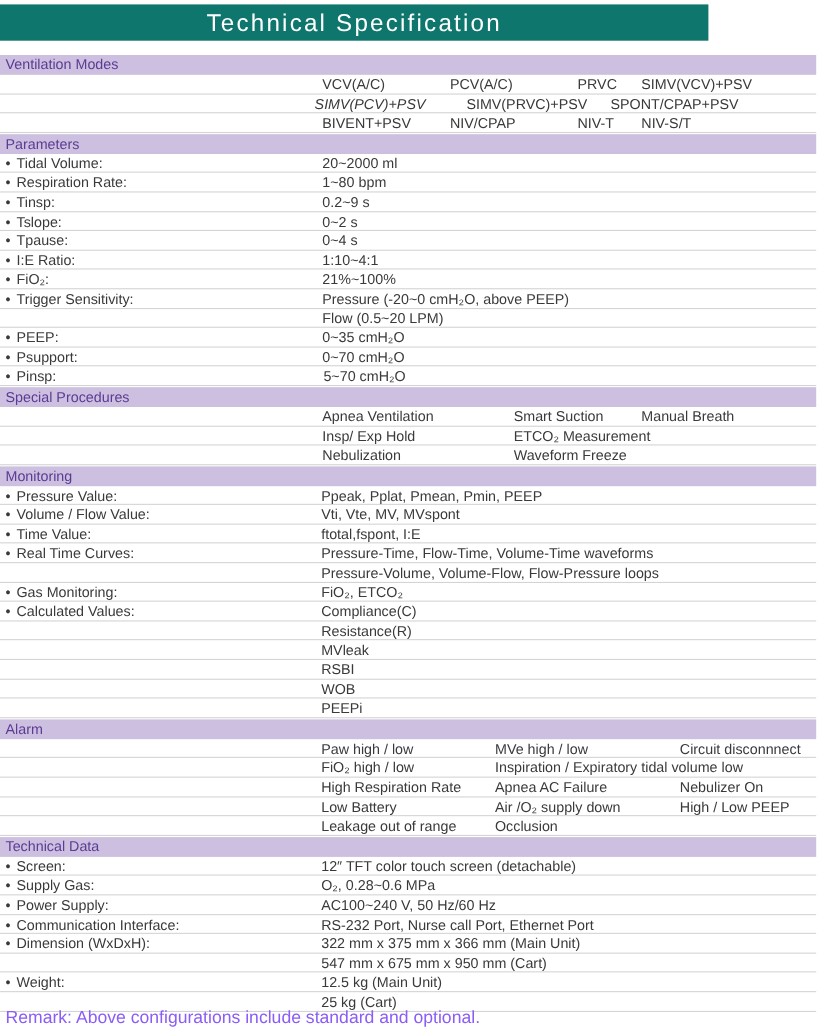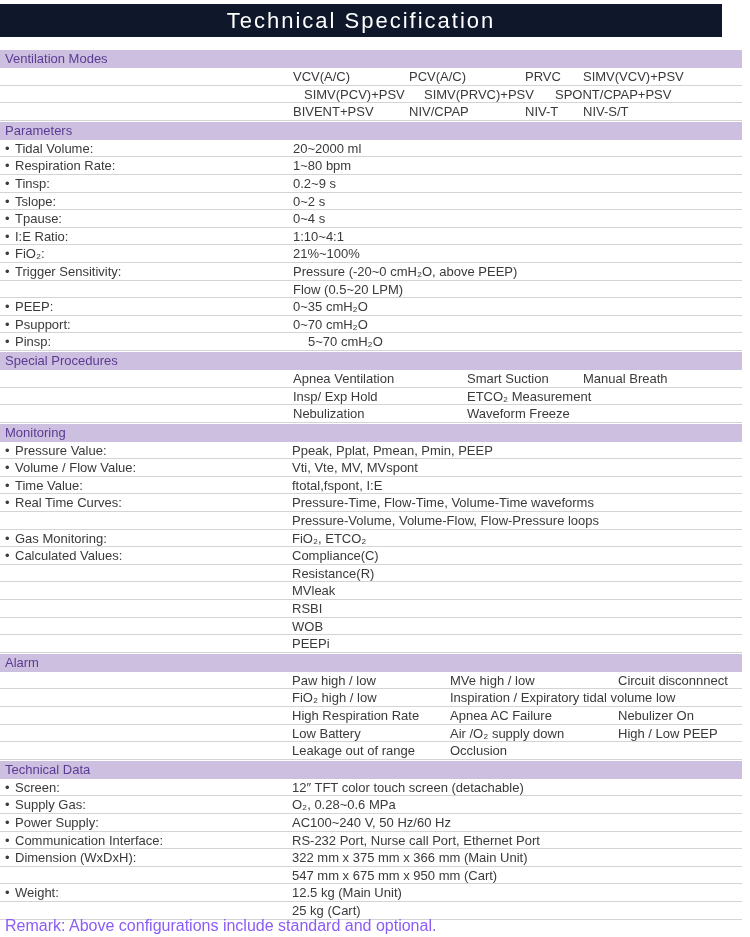--- a/index.html
+++ b/index.html
@@ -1,19 +1,19 @@
 <!DOCTYPE html>
 <html><head>
 <meta charset="utf-8">
 <style>
   html, body { margin:0; padding:0; background:#ffffff; }
   body { width:750px; height:937px; overflow:hidden; position:relative;
          font-family:"Liberation Sans", sans-serif; color:#3a3a3a; }
-  .title-bar { position:absolute; left:0; top:4px; width:722px; height:33px;
-               background:#0f172a; color:#ffffff; text-align:center;
+  .title-bar { position:absolute; left:0; top:4px; width:644px; height:33px;
+               background:#0f766e; color:#ffffff; text-align:center;
                font-size:22px; letter-spacing:2px; line-height:33px; }
   .sheet { position:absolute; left:0; top:49px; width:742px; }
   .sec { height:18px; background:#cdbfdf; color:#5b3b93; font-size:13px;
          line-height:17px; padding-left:5px; margin-top:1px; }
   .row { position:relative; height:16.6px; border-bottom:1.4px solid #d4d4d4;
          font-size:13px; line-height:17px; white-space:nowrap; }
   .row .lbl { position:absolute; left:5px; }
   .row .lbl .dot { display:inline-block; width:10px; }
   .row .v { position:absolute; }
   .remark { position:absolute; left:5px; top:917px; font-size:16px; color:#8b5cf6; }
@@ -24,21 +24,21 @@
 <div class="title-bar">Technical Specification</div>
 <div class="sheet" id="sheet">
     <div class="sec">Ventilation Modes</div>
     <div class="row">
       <span class="v" style="left: 293px;">VCV(A/C)</span>
       <span class="v" style="left: 409px;">PCV(A/C)</span>
       <span class="v" style="left: 525px;">PRVC</span>
       <span class="v" style="left: 583px;">SIMV(VCV)+PSV</span>
     </div>
     <div class="row">
-      <span class="v" style="left: 304px;">SIMV(PCV)+PSV</span>
+      <span class="v" style="left: 286px; font-style: italic;">SIMV(PCV)+PSV</span>
       <span class="v" style="left: 424px;">SIMV(PRVC)+PSV</span>
       <span class="v" style="left: 555px;">SPONT/CPAP+PSV</span>
     </div>
     <div class="row">
       <span class="v" style="left: 293px;">BIVENT+PSV</span>
       <span class="v" style="left: 409px;">NIV/CPAP</span>
       <span class="v" style="left: 525px;">NIV-T</span>
       <span class="v" style="left: 583px;">NIV-S/T</span>
     </div>
     <div class="sec">Parameters</div>
@@ -80,21 +80,21 @@
     <div class="row">
       <span class="lbl"><span class="dot">•</span><span>PEEP:</span></span>
       <span class="v" style="left: 293px;">0~35 cmH₂O</span>
     </div>
     <div class="row">
       <span class="lbl"><span class="dot">•</span><span>Psupport:</span></span>
       <span class="v" style="left: 293px;">0~70 cmH₂O</span>
     </div>
     <div class="row">
       <span class="lbl"><span class="dot">•</span><span>Pinsp:</span></span>
-      <span class="v" style="left: 308px;">5~70 cmH₂O</span>
+      <span class="v" style="left: 294px;">5~70 cmH₂O</span>
     </div>
     <div class="sec">Special Procedures</div>
     <div class="row">
       <span class="v" style="left: 293px;">Apnea Ventilation</span>
       <span class="v" style="left: 467px;">Smart Suction</span>
       <span class="v" style="left: 583px;">Manual Breath</span>
     </div>
     <div class="row">
       <span class="v" style="left: 293px;">Insp/ Exp Hold</span>
       <span class="v" style="left: 467px;">ETCO₂ Measurement</span>

